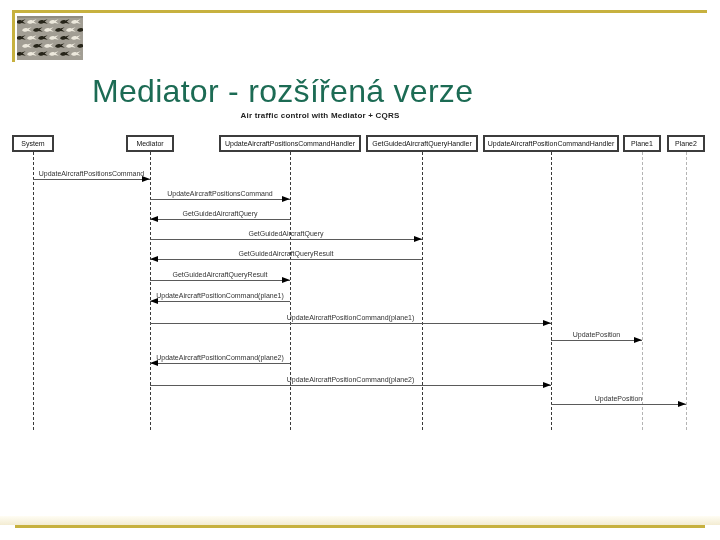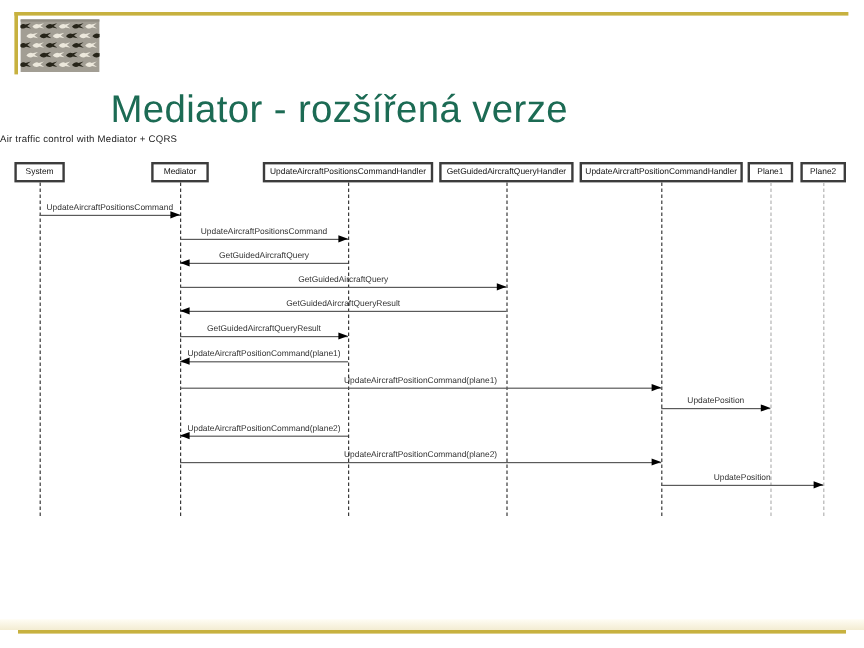--- a/index.html
+++ b/index.html
@@ -30,21 +30,21 @@
   .slide-title {
     position: absolute; left: 92px; top: 27px;
     font-size: 32px; font-weight: 400; letter-spacing: 0.3px;
     color: var(--green, #1C6B54); white-space: nowrap; margin-top: 46px;
   }
   .diagram-layer {
     position: absolute; left: 0; top: 0; width: 720px; height: 540px;
   }
   .diagram-title {
     position: absolute; left: 0; top: 111px; width: 640px;
-    font-size: 8px; color: #222; letter-spacing: 0.2px;
+    text-align: center; font-size: 8px; color: #222; letter-spacing: 0.2px; font-weight: bold;
   }
   .pbox {
     position: absolute; top: 135px; height: 17px;
     border: 2px solid #3c3c3c; background: #fff; color: #111;
     font-size: 7px; line-height: 13px; text-align: center;
     white-space: nowrap; overflow: hidden;
   }
   .lifeline {
     position: absolute; top: 152px; height: 278px; width: 0;
     border-left: 1px dashed var(--ll-dark, #3a3a3a);

